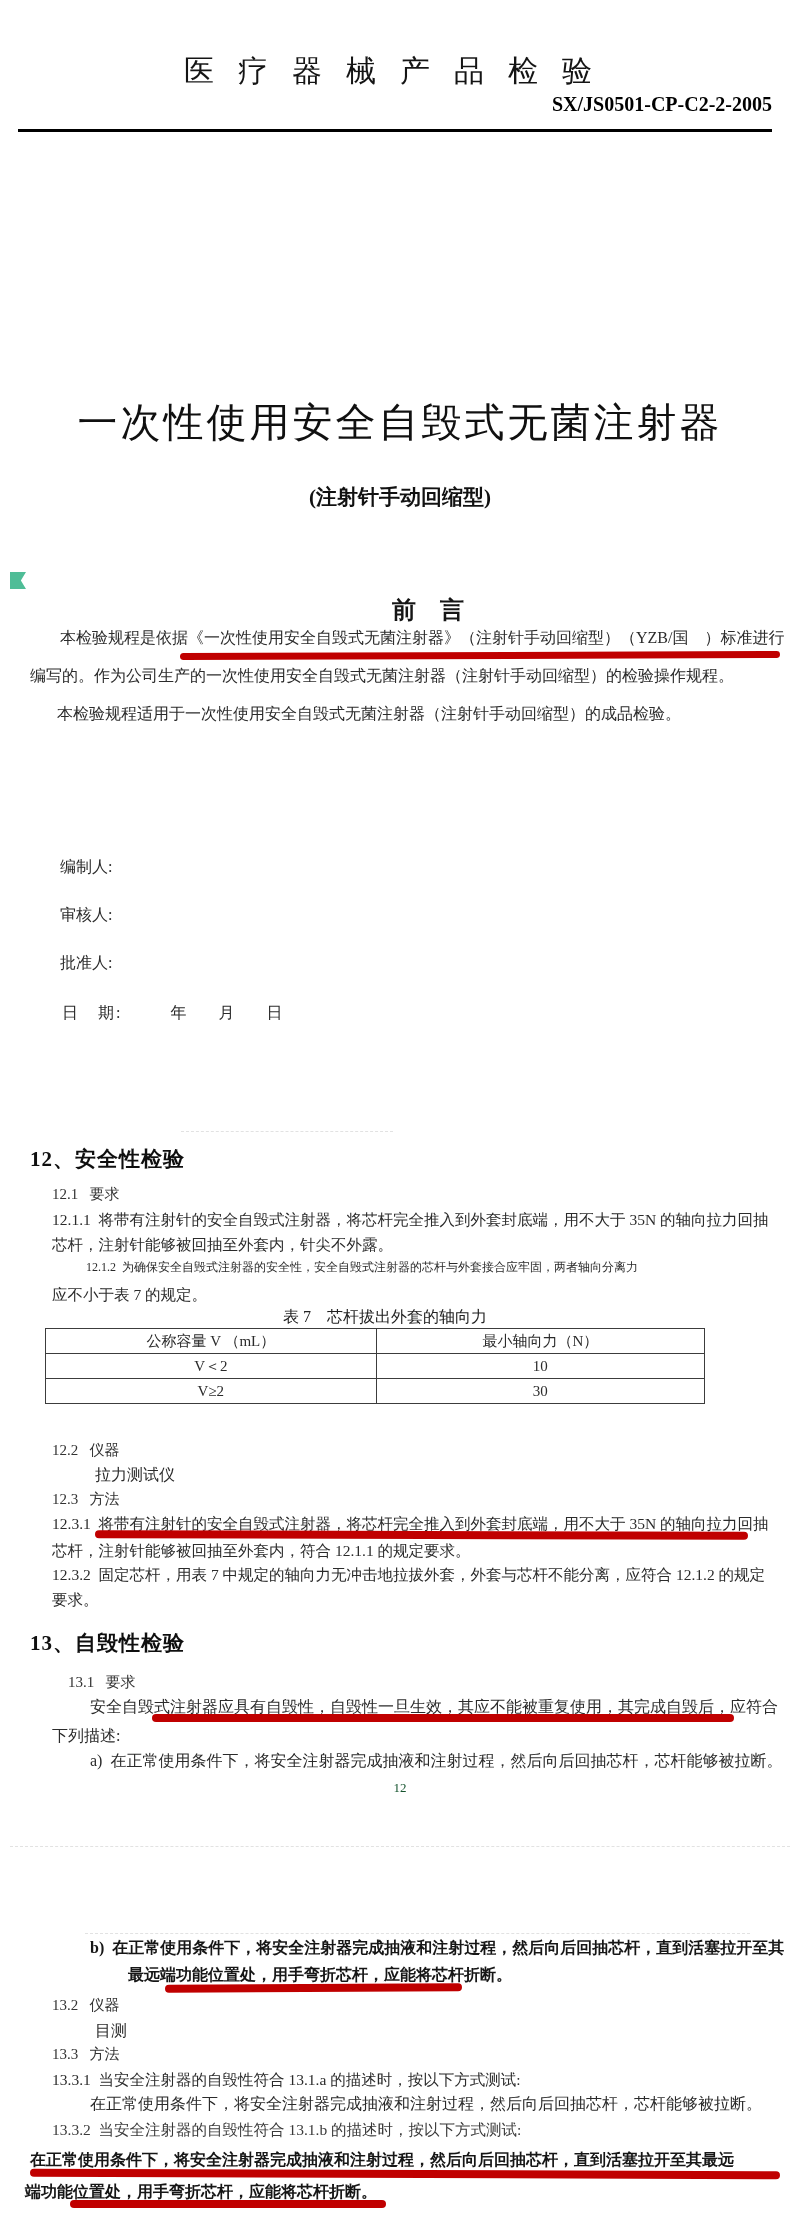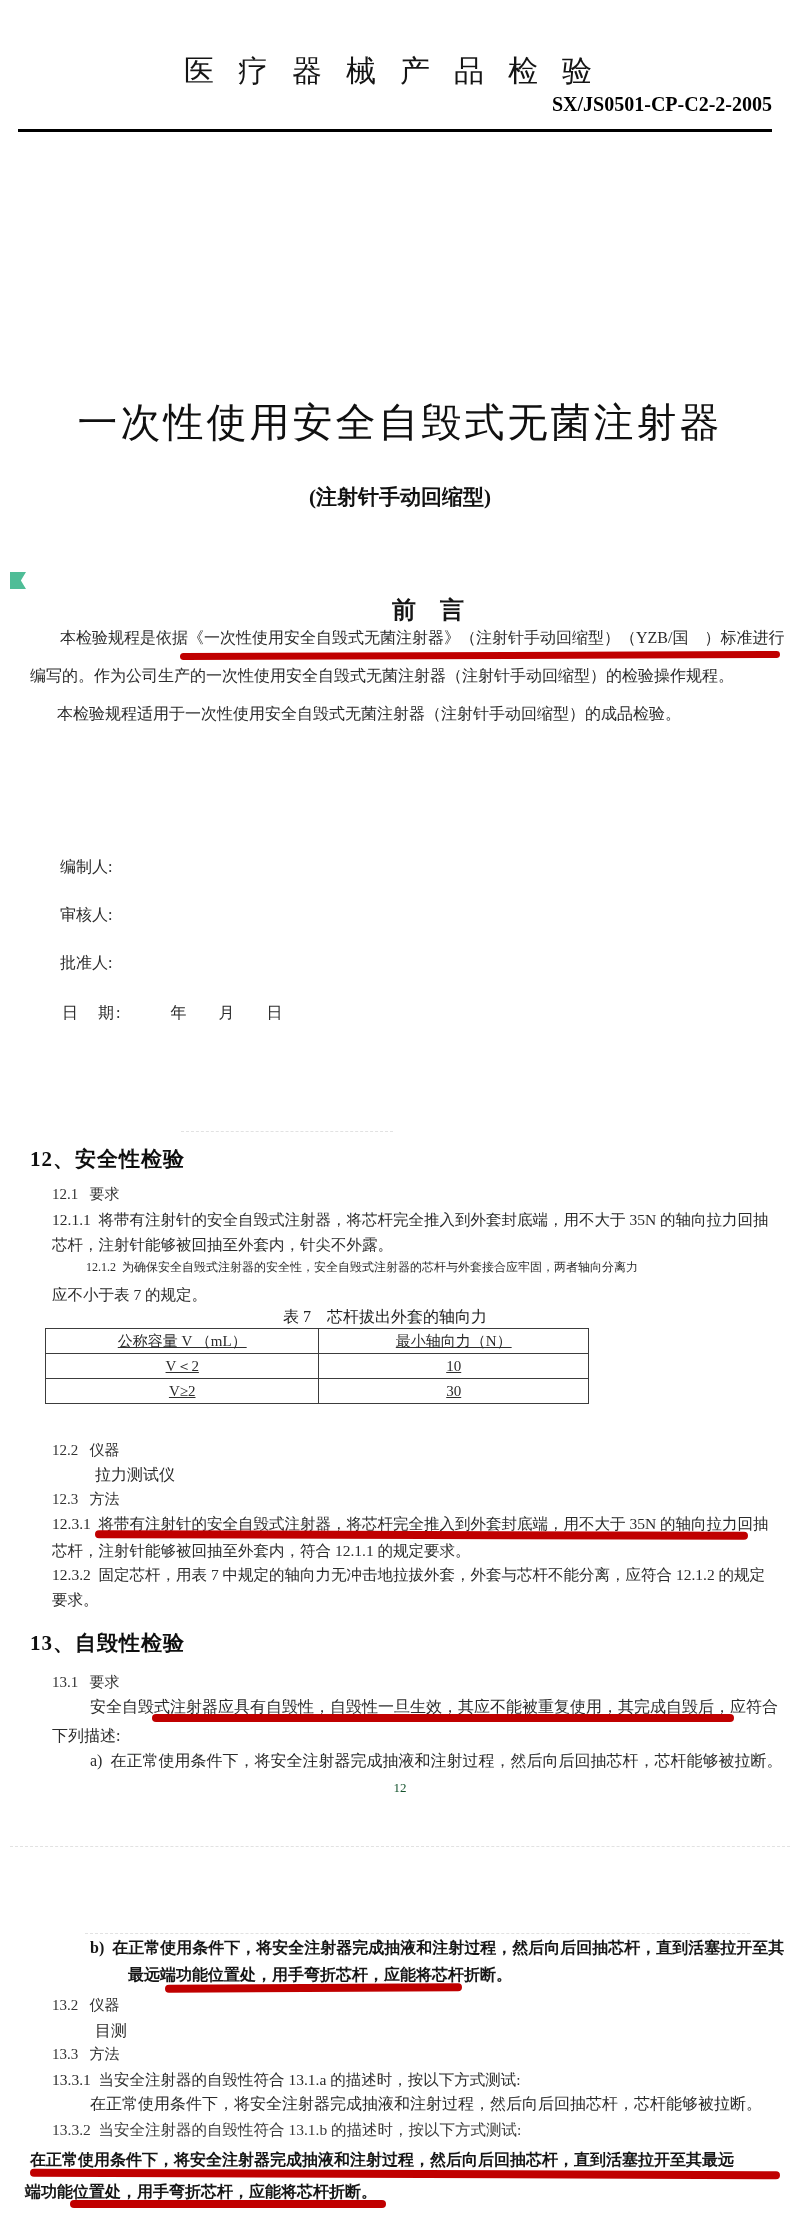--- a/index.html
+++ b/index.html
@@ -20,22 +20,22 @@
   .subtitle{top:484px;font-size:21px;font-weight:bold;color:#111;}
   .bookmark{position:absolute;left:10px;top:572px;width:16px;height:17px;
     clip-path:polygon(0 0,100% 0,68% 50%,100% 100%,0 100%);}
   .fw-heading{top:595px;font-size:24px;font-weight:bold;color:#151515;padding-left:28px;}
   .body-text{font-size:16px;color:#2b2b2b;}
   .small-head{font-size:15px;color:#333;}
   .bold-line{font-weight:bold;color:#161616;}
   .red-underline{position:absolute;border-radius:4px;}
   .faint-line{position:absolute;background:transparent;border-top:1px dashed #e2e2e2;}
   .sec-heading{font-size:21px;font-weight:bold;color:#0f0f0f;letter-spacing:1px;}
-  .t7{position:absolute;left:45px;top:1328px;width:544px;border-collapse:collapse;
-    font-family:"Liberation Serif","DejaVu Serif",serif;text-decoration:underline;}
+  .t7{position:absolute;left:45px;top:1328px;width:660px;border-collapse:collapse;
+    font-family:"Liberation Serif","DejaVu Serif",serif;}
   .t7 td{border:1px solid #3c3c3c;height:24px;text-align:center;
     font-size:15px;color:#2b2b2b;padding:0;}
   .t7 .c1{width:341px;}
   .t7 .c2{width:339px;}
   .caption{top:1307px;font-size:16px;color:#222;}
   .page-num{top:1780px;font-size:13px;color:#14532d;}
 </style>
 </head>
 <body>
 
@@ -90,21 +90,21 @@
   <div class="abs small-head" style="left:52px;top:1441px;">12.2   仪器</div>
   <div class="abs body-text" style="left:95px;top:1465px;">拉力测试仪</div>
   <div class="abs small-head" style="left:52px;top:1490px;">12.3   方法</div>
   <div class="abs body-text" style="left:52px;top:1514px;font-size:15.5px;">12.3.1  将带有注射针的安全自毁式注射器，将芯杆完全推入到外套封底端，用不大于 35N 的轴向拉力回抽</div>
   <div class="red-underline" style="left:95px;top:1531px;width:653px;height:8px;background:#c00000;transform:rotate(0.15deg);"></div>
   <div class="abs body-text" style="left:52px;top:1541px;font-size:15.5px;">芯杆，注射针能够被回抽至外套内，符合 12.1.1 的规定要求。</div>
   <div class="abs body-text" style="left:52px;top:1565px;font-size:15.5px;">12.3.2  固定芯杆，用表 7 中规定的轴向力无冲击地拉拔外套，外套与芯杆不能分离，应符合 12.1.2 的规定</div>
   <div class="abs body-text" style="left:52px;top:1590px;font-size:15.5px;">要求。</div>
 
   <div class="abs sec-heading" style="left:30px;top:1630px;">13、自毁性检验</div>
-  <div class="abs small-head" style="left:52px;top:1673px;">13.1   要求</div>
+  <div class="abs small-head" style="left:68px;top:1673px;">13.1   要求</div>
   <div class="abs body-text" style="left:90px;top:1697px;">安全自毁式注射器应具有自毁性，自毁性一旦生效，其应不能被重复使用，其完成自毁后，应符合</div>
   <div class="red-underline" style="left:152px;top:1714px;width:582px;height:8px;background:#c00000;"></div>
   <div class="abs body-text" style="left:52px;top:1726px;">下列描述:</div>
   <div class="abs body-text" style="left:90px;top:1751px;">a)  在正常使用条件下，将安全注射器完成抽液和注射过程，然后向后回抽芯杆，芯杆能够被拉断。</div>
 
   <div class="abs center page-num">12</div>
 
   <div class="faint-line" style="left:10px;top:1846px;width:780px;"></div>
   <div class="faint-line" style="left:85px;top:1933px;width:665px;"></div>
 

